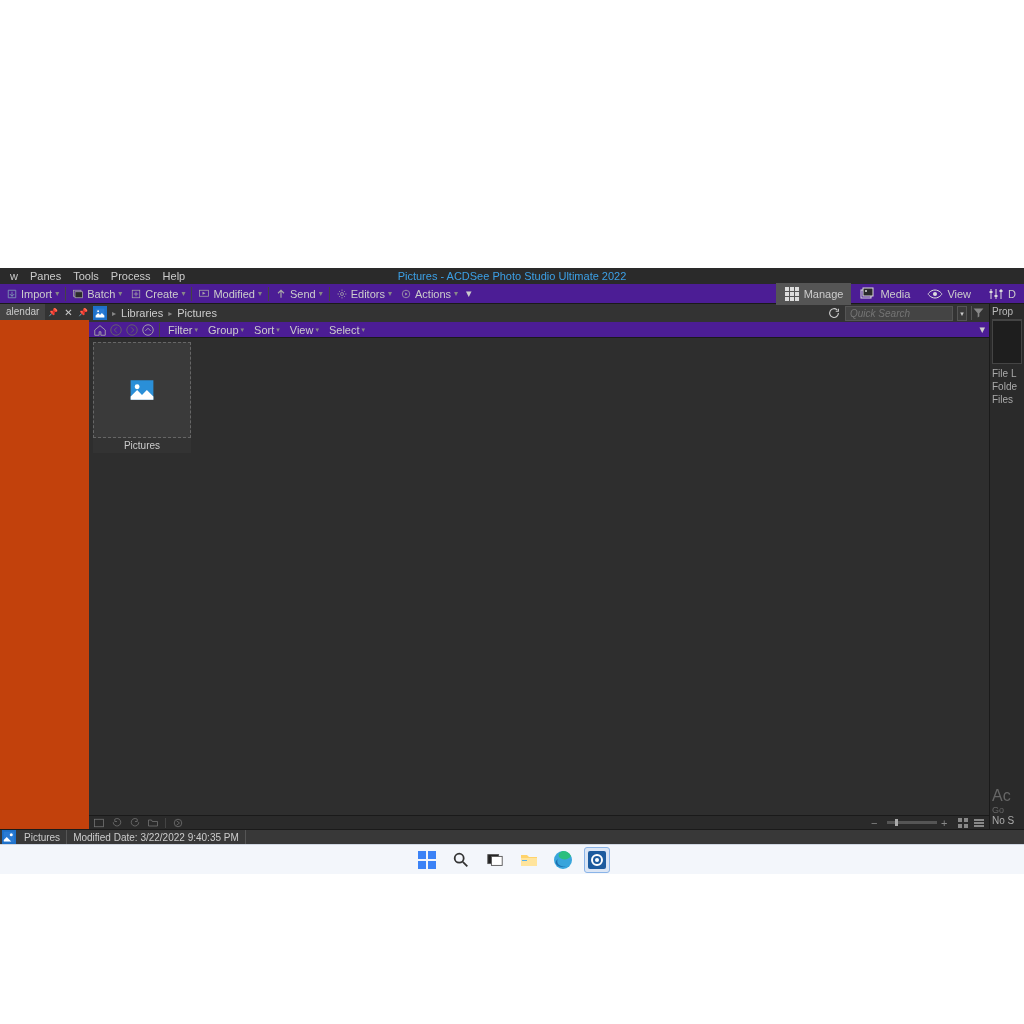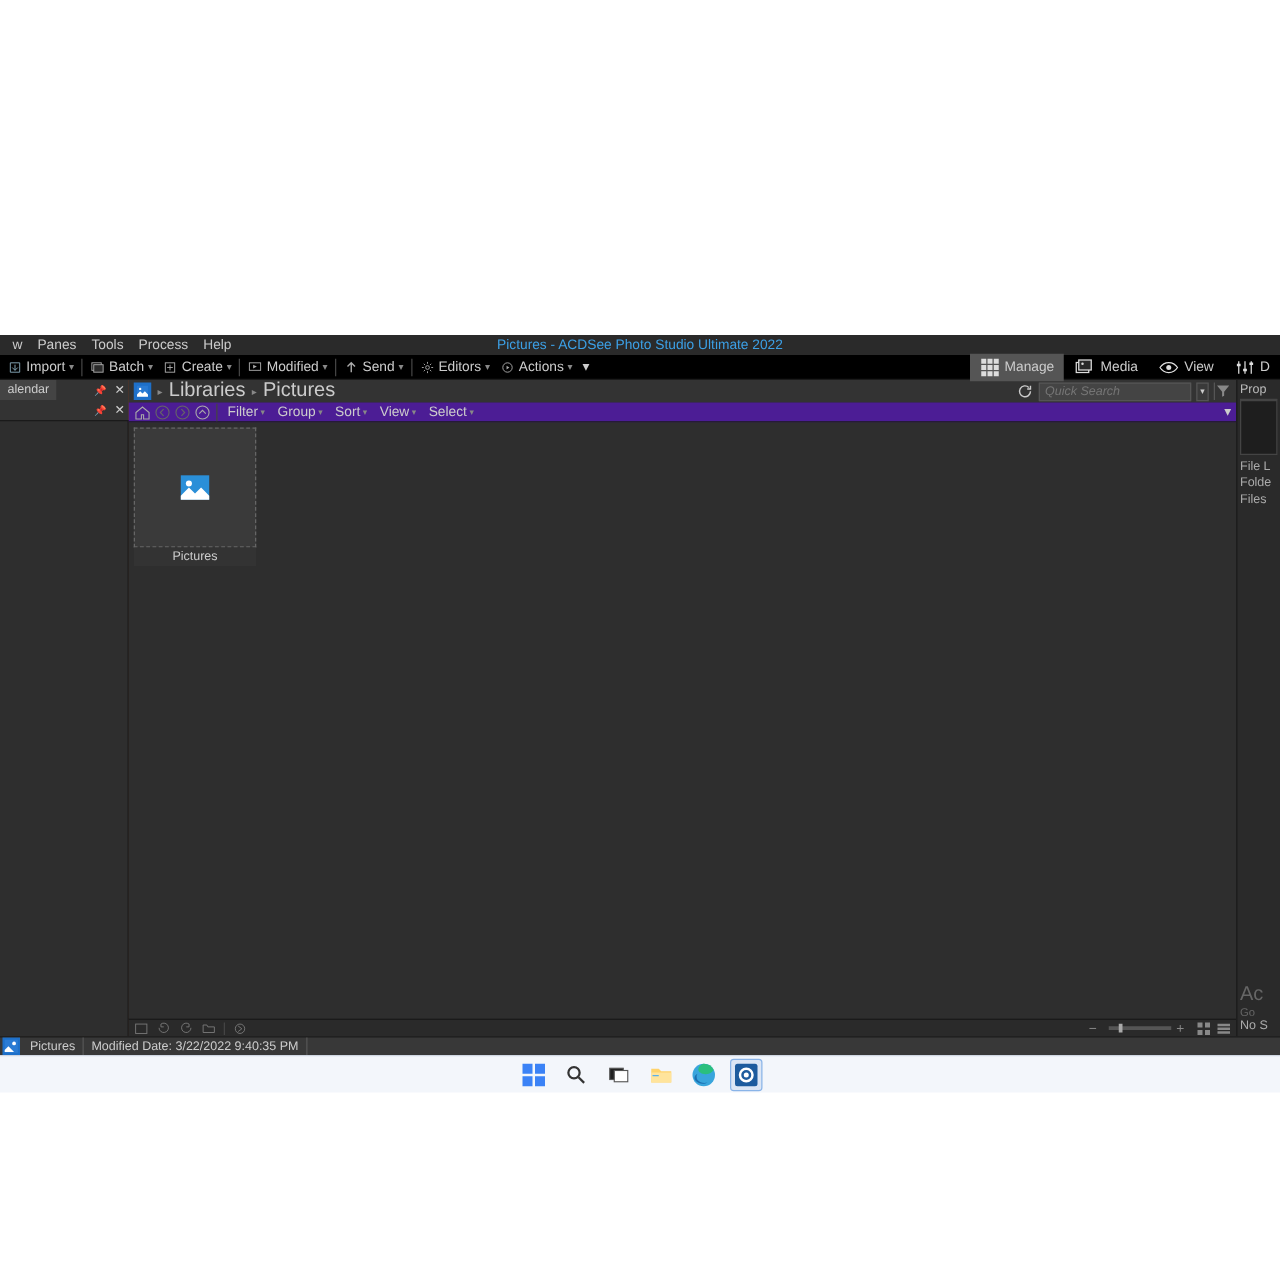--- a/index.html
+++ b/index.html
@@ -1,51 +1,51 @@
 <!DOCTYPE html>
 <html><head>
 <meta charset="utf-8">
 <style>
 *{margin:0;padding:0;box-sizing:border-box;font-family:"Segoe UI",Arial,sans-serif;font-size:11px;color:#ccc;user-select:none}
 body{background:#fff;width:1024px;height:1024px;overflow:hidden}
 .app{position:absolute;left:0;top:268px;width:1024px;height:576px;background:#2a2a2a;display:flex;flex-direction:column}
 .menubar{height:16px;background:#2a2a2a;display:flex;align-items:center;padding:0 4px;position:relative}
 .menubar .item{padding:0 6px;cursor:pointer}
 .title{position:absolute;left:50%;top:0;transform:translateX(-50%);color:#3ca0e6;font-size:11px;line-height:16px}
-.toolbar1{height:20px;background:#000000;display:flex;align-items:center;padding:0 2px;border-bottom:1px solid #1a1a1a;position:relative}
+.toolbar1{height:20px;background:#4c1d95;display:flex;align-items:center;padding:0 2px;border-bottom:1px solid #1a1a1a;position:relative}
 .tbtn{display:flex;align-items:center;gap:3px;padding:0 4px;height:18px;cursor:pointer;color:#bbb}
 .tbtn .ico{width:12px;height:12px;display:inline-flex;align-items:center;justify-content:center}
 .tbtn .dd{font-size:8px;color:#888}
 .sep{width:1px;height:14px;background:#444;margin:0 2px}
 .modes{position:absolute;right:0;top:-1px;height:22px;display:flex;gap:1px}
 .mode{display:flex;align-items:center;gap:4px;padding:0 8px;font-size:13px;color:#ddd;cursor:pointer}
 .mode.active{background:#555}
 .mode .mico{width:16px;height:16px;display:inline-flex;align-items:center;justify-content:center}
 .body{flex:1;display:flex;min-height:0}
-.leftcol{width:103px;display:flex;flex-direction:column;background:#c2410c}
+.leftcol{width:89px;display:flex;background:#c2410c}
 .tabrow{height:16px;display:flex;align-items:center;background:#333}
 .tabrow .tab{background:#444;padding:0 6px;height:16px;line-height:16px;font-size:10px}
 .tabrow .pin{margin-left:auto;font-size:8px;padding:0 3px;cursor:pointer}
 .tabrow .x{font-size:10px;padding:0 3px;cursor:pointer}
 .leftpanel{flex:0 0 252px;background:#2e2e2e;border-right:1px solid #1a1a1a;overflow:hidden;position:relative}
 .lp-item{height:17px;line-height:17px;padding-left:2px;font-size:10px;color:#bbb;cursor:pointer;overflow:hidden;white-space:nowrap}
 .lp-item.sel{background:#4a4a4a}
 .lp-scroll{position:absolute;right:0;top:16px;bottom:12px;width:6px;background:#222}
 .lp-scroll .thumb{width:6px;height:60px;background:#555;position:absolute;top:0}
 .lp-scroll .arr{position:absolute;left:0;right:0;height:10px;background:#333;font-size:7px;text-align:center;line-height:10px;color:#777}
 .leftpanel2{flex:1;background:#2e2e2e;border-top:1px solid #1a1a1a;border-right:1px solid #1a1a1a}
 .center{flex:1;display:flex;flex-direction:column;min-width:0}
 .crumbrow{height:18px;background:#333;display:flex;align-items:center;padding:0 4px;gap:2px}
 .crumb-ico{width:14px;height:14px;background:#1e70c9;display:inline-flex;align-items:center;justify-content:center}
 .crumb-ico svg{width:10px;height:10px}
-.crumb{font-size:16px;color:#ccc;cursor:pointer}
+.crumb{font-size:11px;color:#ccc;cursor:pointer}
 .crumb-sep{font-size:8px;color:#888;padding:0 3px}
 .crumbrow .right{margin-left:auto;display:flex;align-items:center;gap:4px}
 .refresh{width:14px;height:14px;cursor:pointer;color:#ccc}
-.qsearch{width:122px;height:15px;background:#444;border:1px solid #555;color:#aaa;padding:0 4px;font-size:10px;font-style:italic}
+.qsearch{width:108px;height:15px;background:#444;border:1px solid #555;color:#aaa;padding:0 4px;font-size:10px;font-style:italic}
 .qsearch-dd{width:10px;height:15px;background:#3a3a3a;border:1px solid #555;font-size:7px;text-align:center;line-height:13px;cursor:pointer}
 .filtbtn{width:14px;height:14px;cursor:pointer}
 .optrow{height:16px;background:#4c1d95;display:flex;align-items:center;padding:0 4px;gap:2px;border-bottom:1px solid #1a1a1a}
 .navico{width:14px;height:14px;cursor:pointer;display:inline-flex;align-items:center;justify-content:center;color:#aaa}
 .opt{display:flex;align-items:center;gap:2px;padding:0 4px;font-size:10px;cursor:pointer}
 .opt .dd{font-size:7px;color:#888}
 .optrow .fill{flex:1}
 .thumbs{flex:1;background:#2e2e2e;padding:4px;overflow:auto;display:flex;align-content:flex-start;flex-wrap:wrap;gap:4px}
 .thumb-card{width:98px;cursor:pointer}
 .thumb-img{width:98px;height:96px;background:#3a3a3a;border:1px dashed #666;display:flex;align-items:center;justify-content:center}

